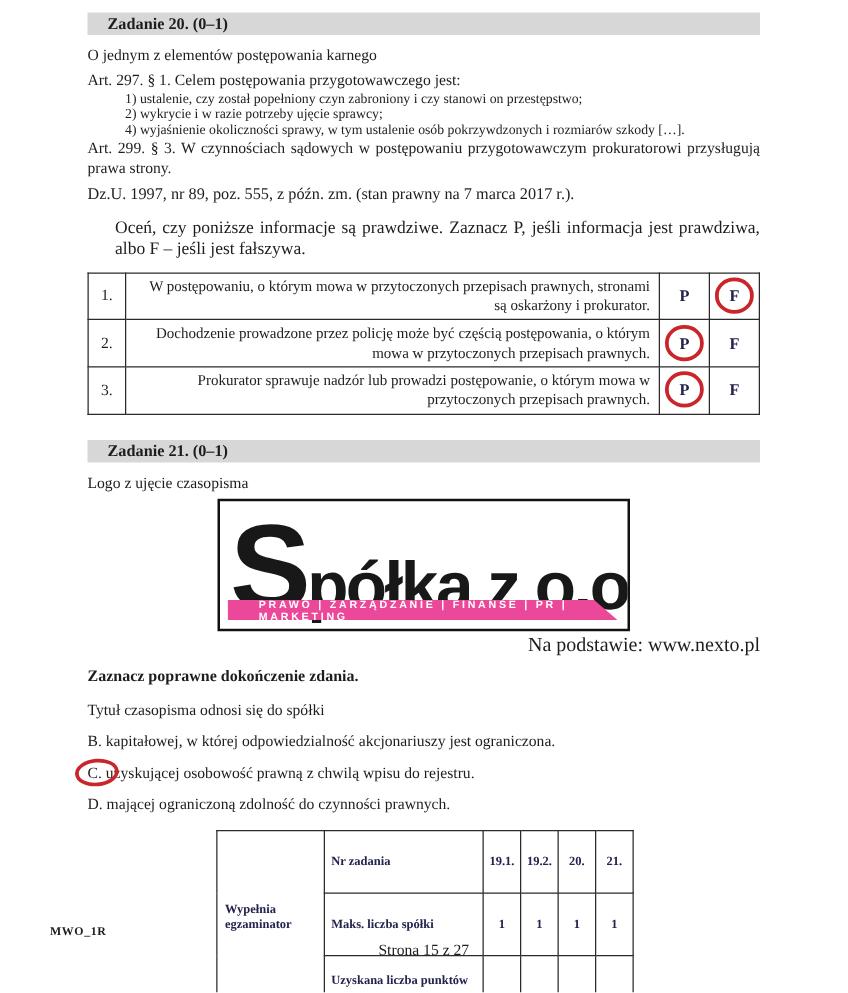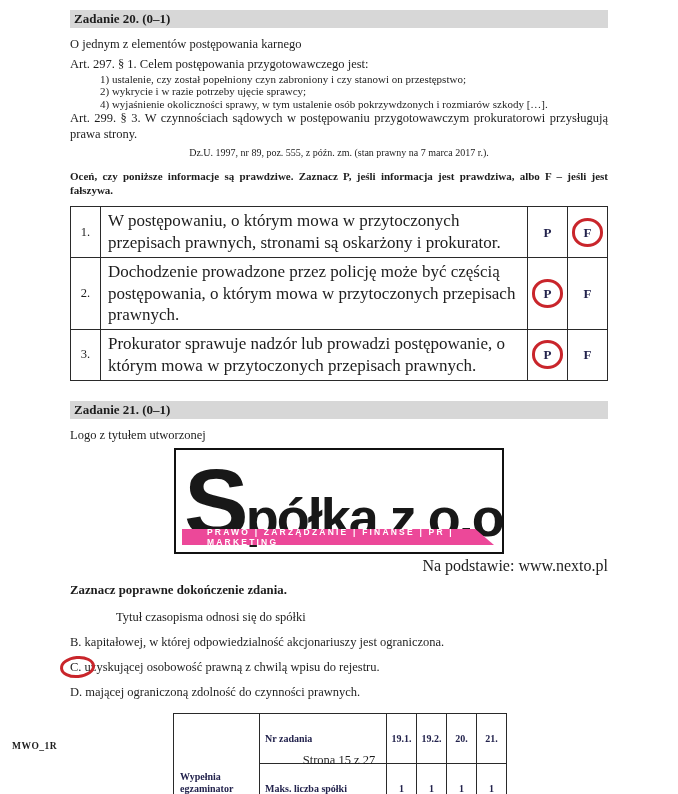--- a/index.html
+++ b/index.html
@@ -6,38 +6,38 @@
   html,body { background:#fff; }
   body { font-family:"Liberation Serif", serif; color:#1d1d1d; }
   .page {
     position:relative; width:678px; height:794px; margin:0 auto;
     background:#fff; overflow:hidden;
   }
   .content { margin:0 70px; width:538px; }
 
   .task-header {
     margin-top:10px; background:#d7d7d7; height:18px; line-height:18px;
-    font-weight:bold; font-size:13px; padding-left:4px;
+    font-weight:bold; font-size:13px; padding-left:16px;
   }
   .para { font-size:12.5px; line-height:1.22; }
   .intro { margin-top:9px; }
   .legal-lead { margin-top:5px; }
   .legal-list { margin-left:30px; list-style:none; }
   .legal-list li { padding-left:16px; text-indent:-16px; font-size:11px; line-height:1.18; }
   .legal-tail { text-align:justify; }
-  .source-line { margin-top:5px; text-align:center; font-size:10px; line-height:1.2; }
-  .instruction { margin-top:11px; font-weight:bold; font-size:11px; line-height:1.25; text-align:justify; }
+  .source-line { margin-top:5px; text-align:left; font-size:13px; line-height:1.2; }
+  .instruction { margin-top:11px; font-weight:normal; font-size:14px; line-height:1.25; text-align:justify;margin-left:22px; }
 
   table.pf-table {
     margin-top:9px; width:100%; border-collapse:collapse;
     border:1.5px solid #2a2a2a;
   }
   table.pf-table td { border:1px solid #2a2a2a; vertical-align:middle; }
   td.num-cell { width:30px; text-align:center; font-size:12.5px; }
-  td.text-cell { padding:3px 7px; font-size:17px; line-height:1.28; height:36px; }
+  td.text-cell { padding:3px 7px; font-size:12px; line-height:1.28; height:36px;text-align:right; }
   td.pf-cell { width:40px; text-align:center; }
   .pf-wrap {
     position:relative; display:inline-block; font-weight:bold; font-size:13px;
     color:#23234d; padding:1px 4px;
   }
   .pf-wrap.circled::after {
     content:""; position:absolute; left:-8px; right:-8px; top:-6px; bottom:-5px;
     border:3px solid #c9252b; border-radius:50%;
   }
 
@@ -55,39 +55,39 @@
   .logo-banner {
     position:absolute; left:6px; bottom:7px; z-index:2; width:312px; height:16px;
     background:#ec4899; clip-path:polygon(0 0, 94% 0, 100% 100%, 0 100%);
     display:flex; align-items:center; padding-left:25px;
     font-family:"Liberation Sans", sans-serif; font-weight:bold;
     font-size:8.5px; letter-spacing:2.2px; color:#fff;
   }
   .logo-source { margin-top:3px; text-align:right; font-size:16px; }
 
   .mc-instruction { margin-top:8px; font-weight:bold; font-size:12.8px; }
-  .mc-stem { margin-top:12px;margin-left:46px; }
+  .mc-stem { margin-top:12px; }
   .option { margin-top:10px; font-size:12.5px; line-height:1.2; }
   .opt-label { position:relative; display:inline-block; }
   .opt-label.circled::after {
     content:""; position:absolute; left:-10px; right:-14px; top:-4px; bottom:-3px;
     border:3px solid #c9252b; border-radius:50%; transform:rotate(-5deg);
   }
 
   table.exam-table {
     margin:13px 0 0 103px; border-collapse:collapse; border:1.5px solid #2a2a2a;
   }
   table.exam-table td { border:1px solid #2a2a2a; font-size:10px; color:#23234d; }
   td.exam-label {
     width:86px; text-align:left; font-weight:bold; padding:2px 6px; line-height:1.25;font-family:Liberation Serif, serif;
   }
   td.exam-rowhead { width:127px; font-weight:bold; padding:1px 5px; }
   td.exam-val { width:30px; text-align:center; font-weight:bold; padding:19px 3px; height:16px; }
 
-  .footer-code { position:absolute; left:12px; top:741px; font-weight:bold; font-size:9.5px; letter-spacing:0.5px; }
+  .footer-code { position:absolute; left:40px; top:741px; font-weight:bold; font-size:9.5px; letter-spacing:0.5px; }
   .footer-page { position:absolute; left:0; width:100%; top:753px; text-align:center; font-size:12.5px; }
 </style>
 </head>
 <body>
 
 <div class="page">
   <div class="content">
 
     <div class="task-header">Zadanie 20. (0–1)</div>
     <p class="para intro">O jednym z elementów postępowania karnego</p>
@@ -118,21 +118,21 @@
         <tr>
           <td class="num-cell">3.</td>
           <td class="text-cell">Prokurator sprawuje nadzór lub prowadzi postępowanie, o którym mowa w przytoczonych przepisach prawnych.</td>
           <td class="pf-cell"><span class="pf-wrap circled">P</span></td>
           <td class="pf-cell"><span class="pf-wrap">F</span></td>
         </tr>
       </tbody>
     </table>
 
     <div class="task-header" style="margin-top:20px;">Zadanie 21. (0–1)</div>
-    <p class="para intro">Logo z tytułem utworzonej</p>
+    <p class="para intro">Logo z ujęcie czasopisma</p>
 
     <div class="logo-box">
       <div class="logo-title">
         <span class="logo-s">S</span>
         <span class="logo-rest">półka z o.o.</span>
       </div>
       <div class="logo-banner">PRAWO  |  ZARZĄDZANIE  |  FINANSE  |  PR  |  MARKETING</div>
     </div>
     <div class="logo-source">Na podstawie: www.nexto.pl</div>
 

